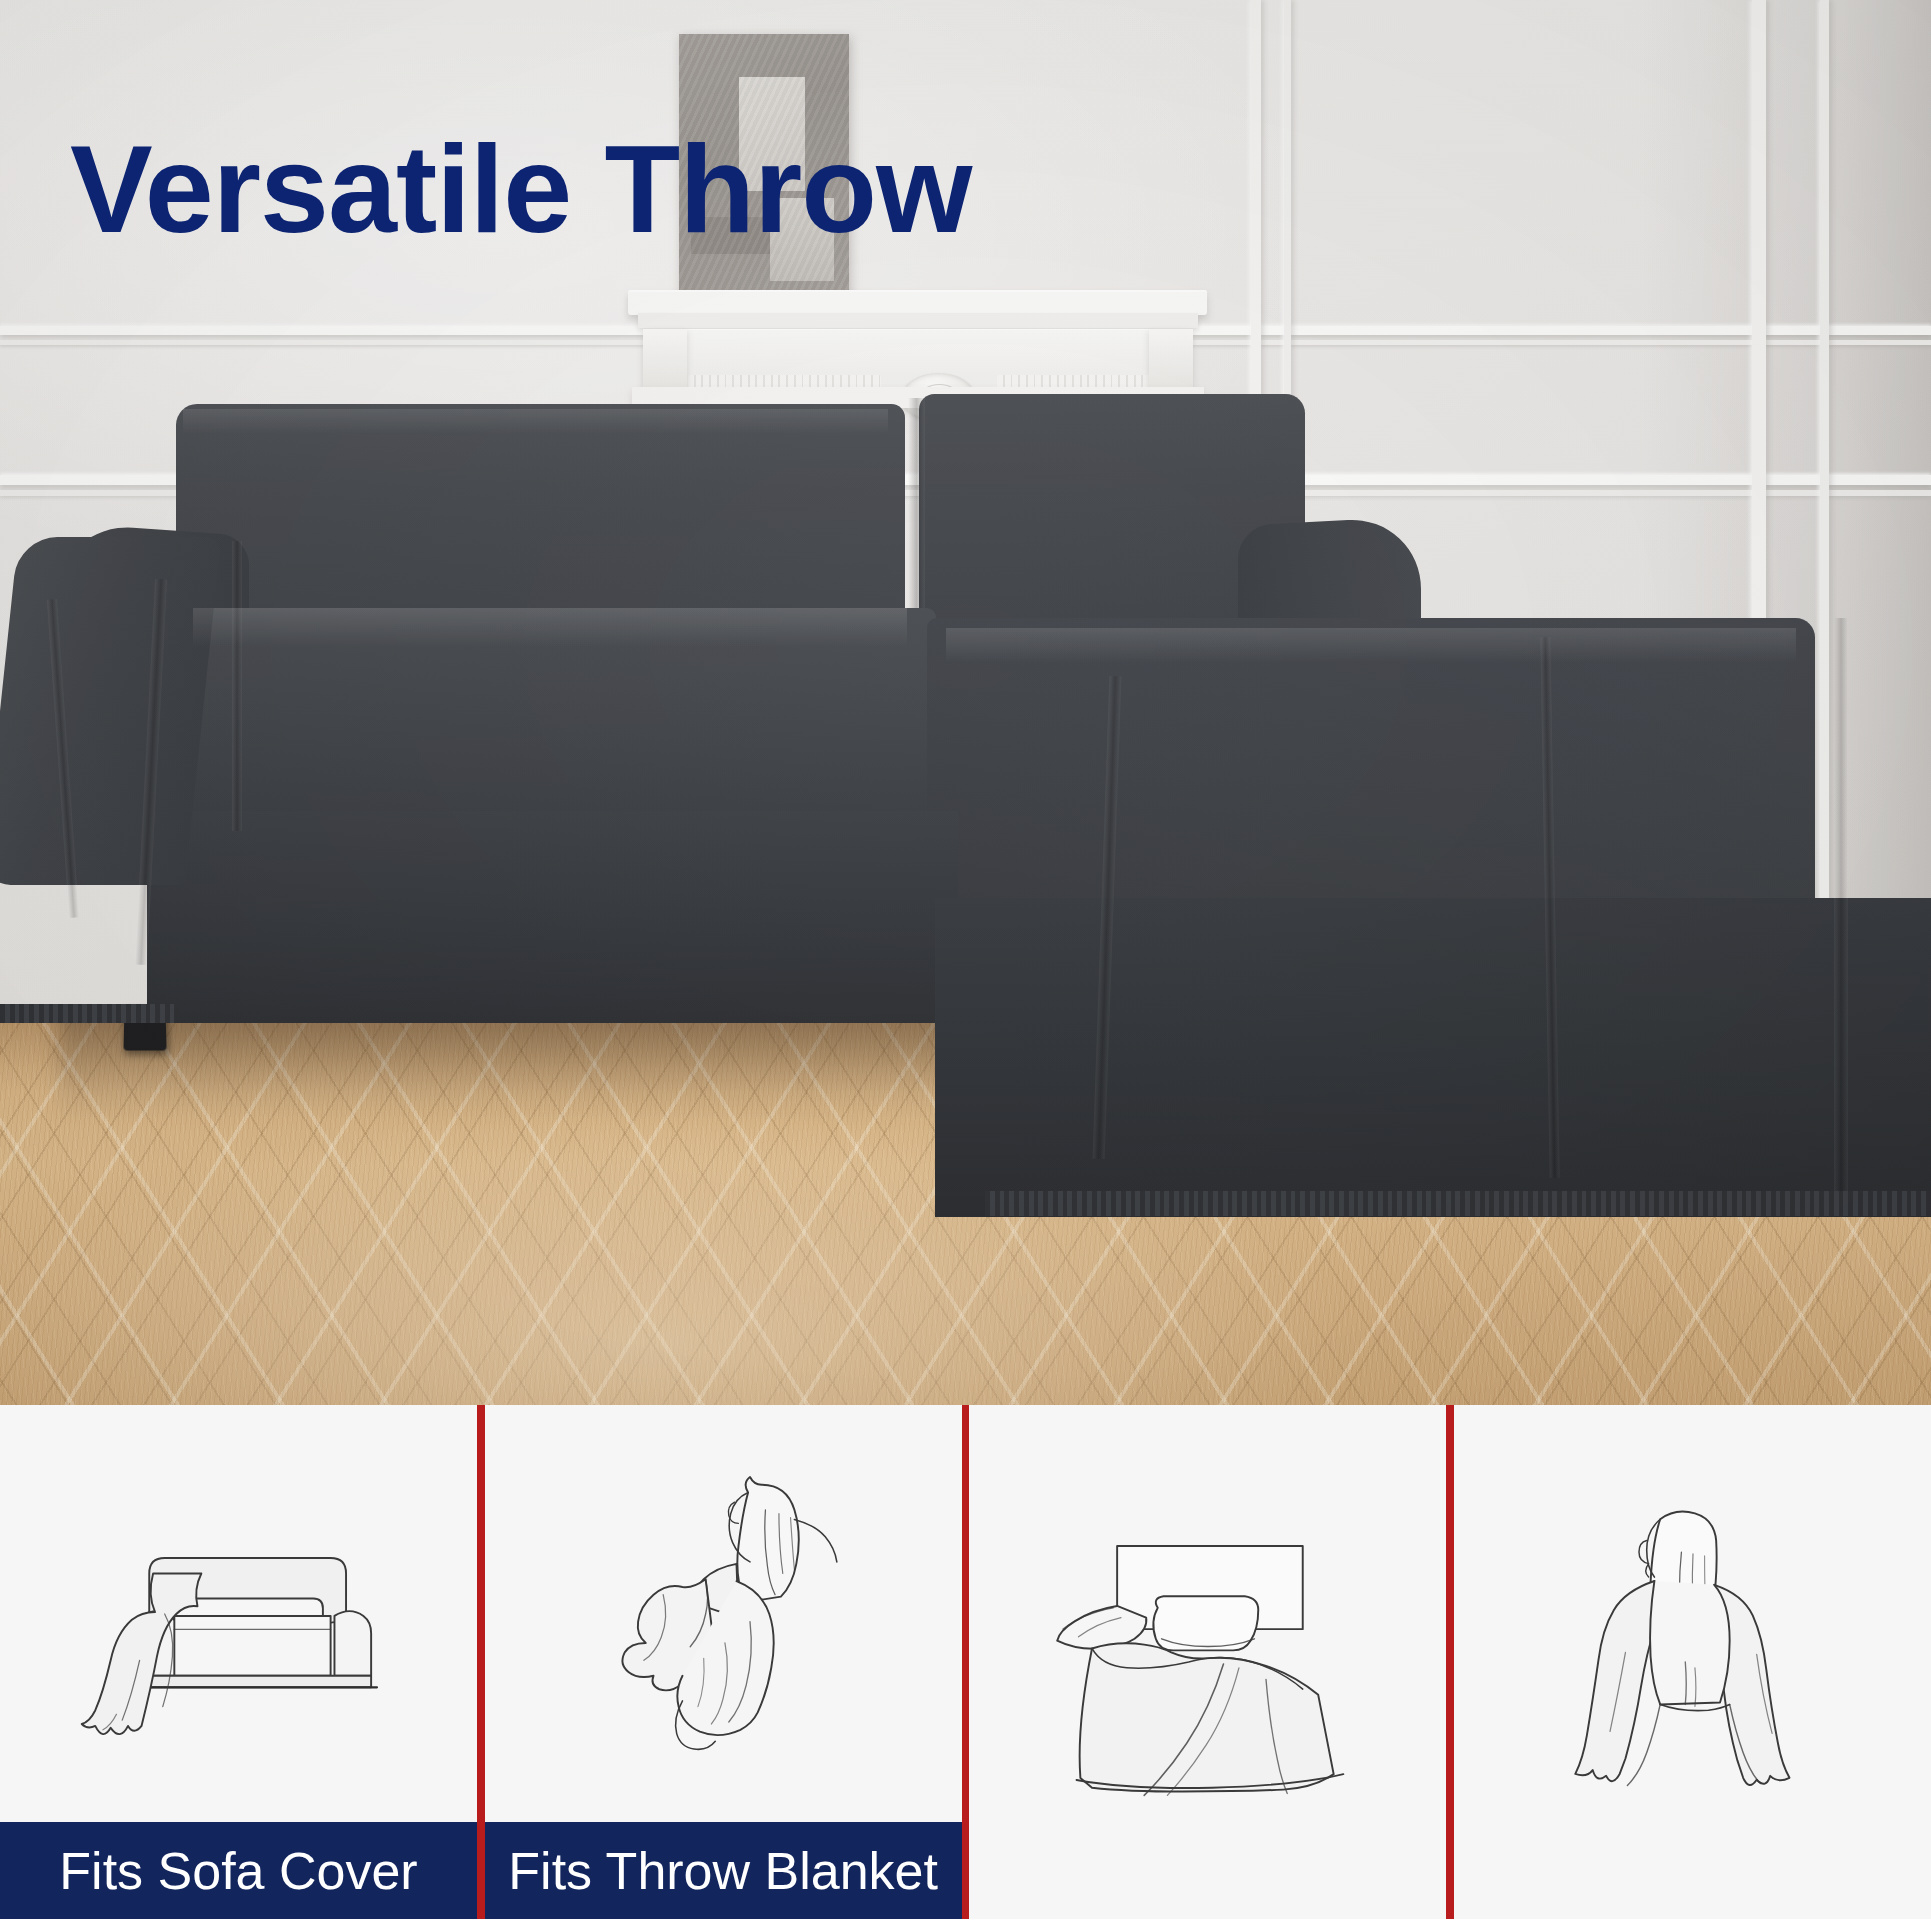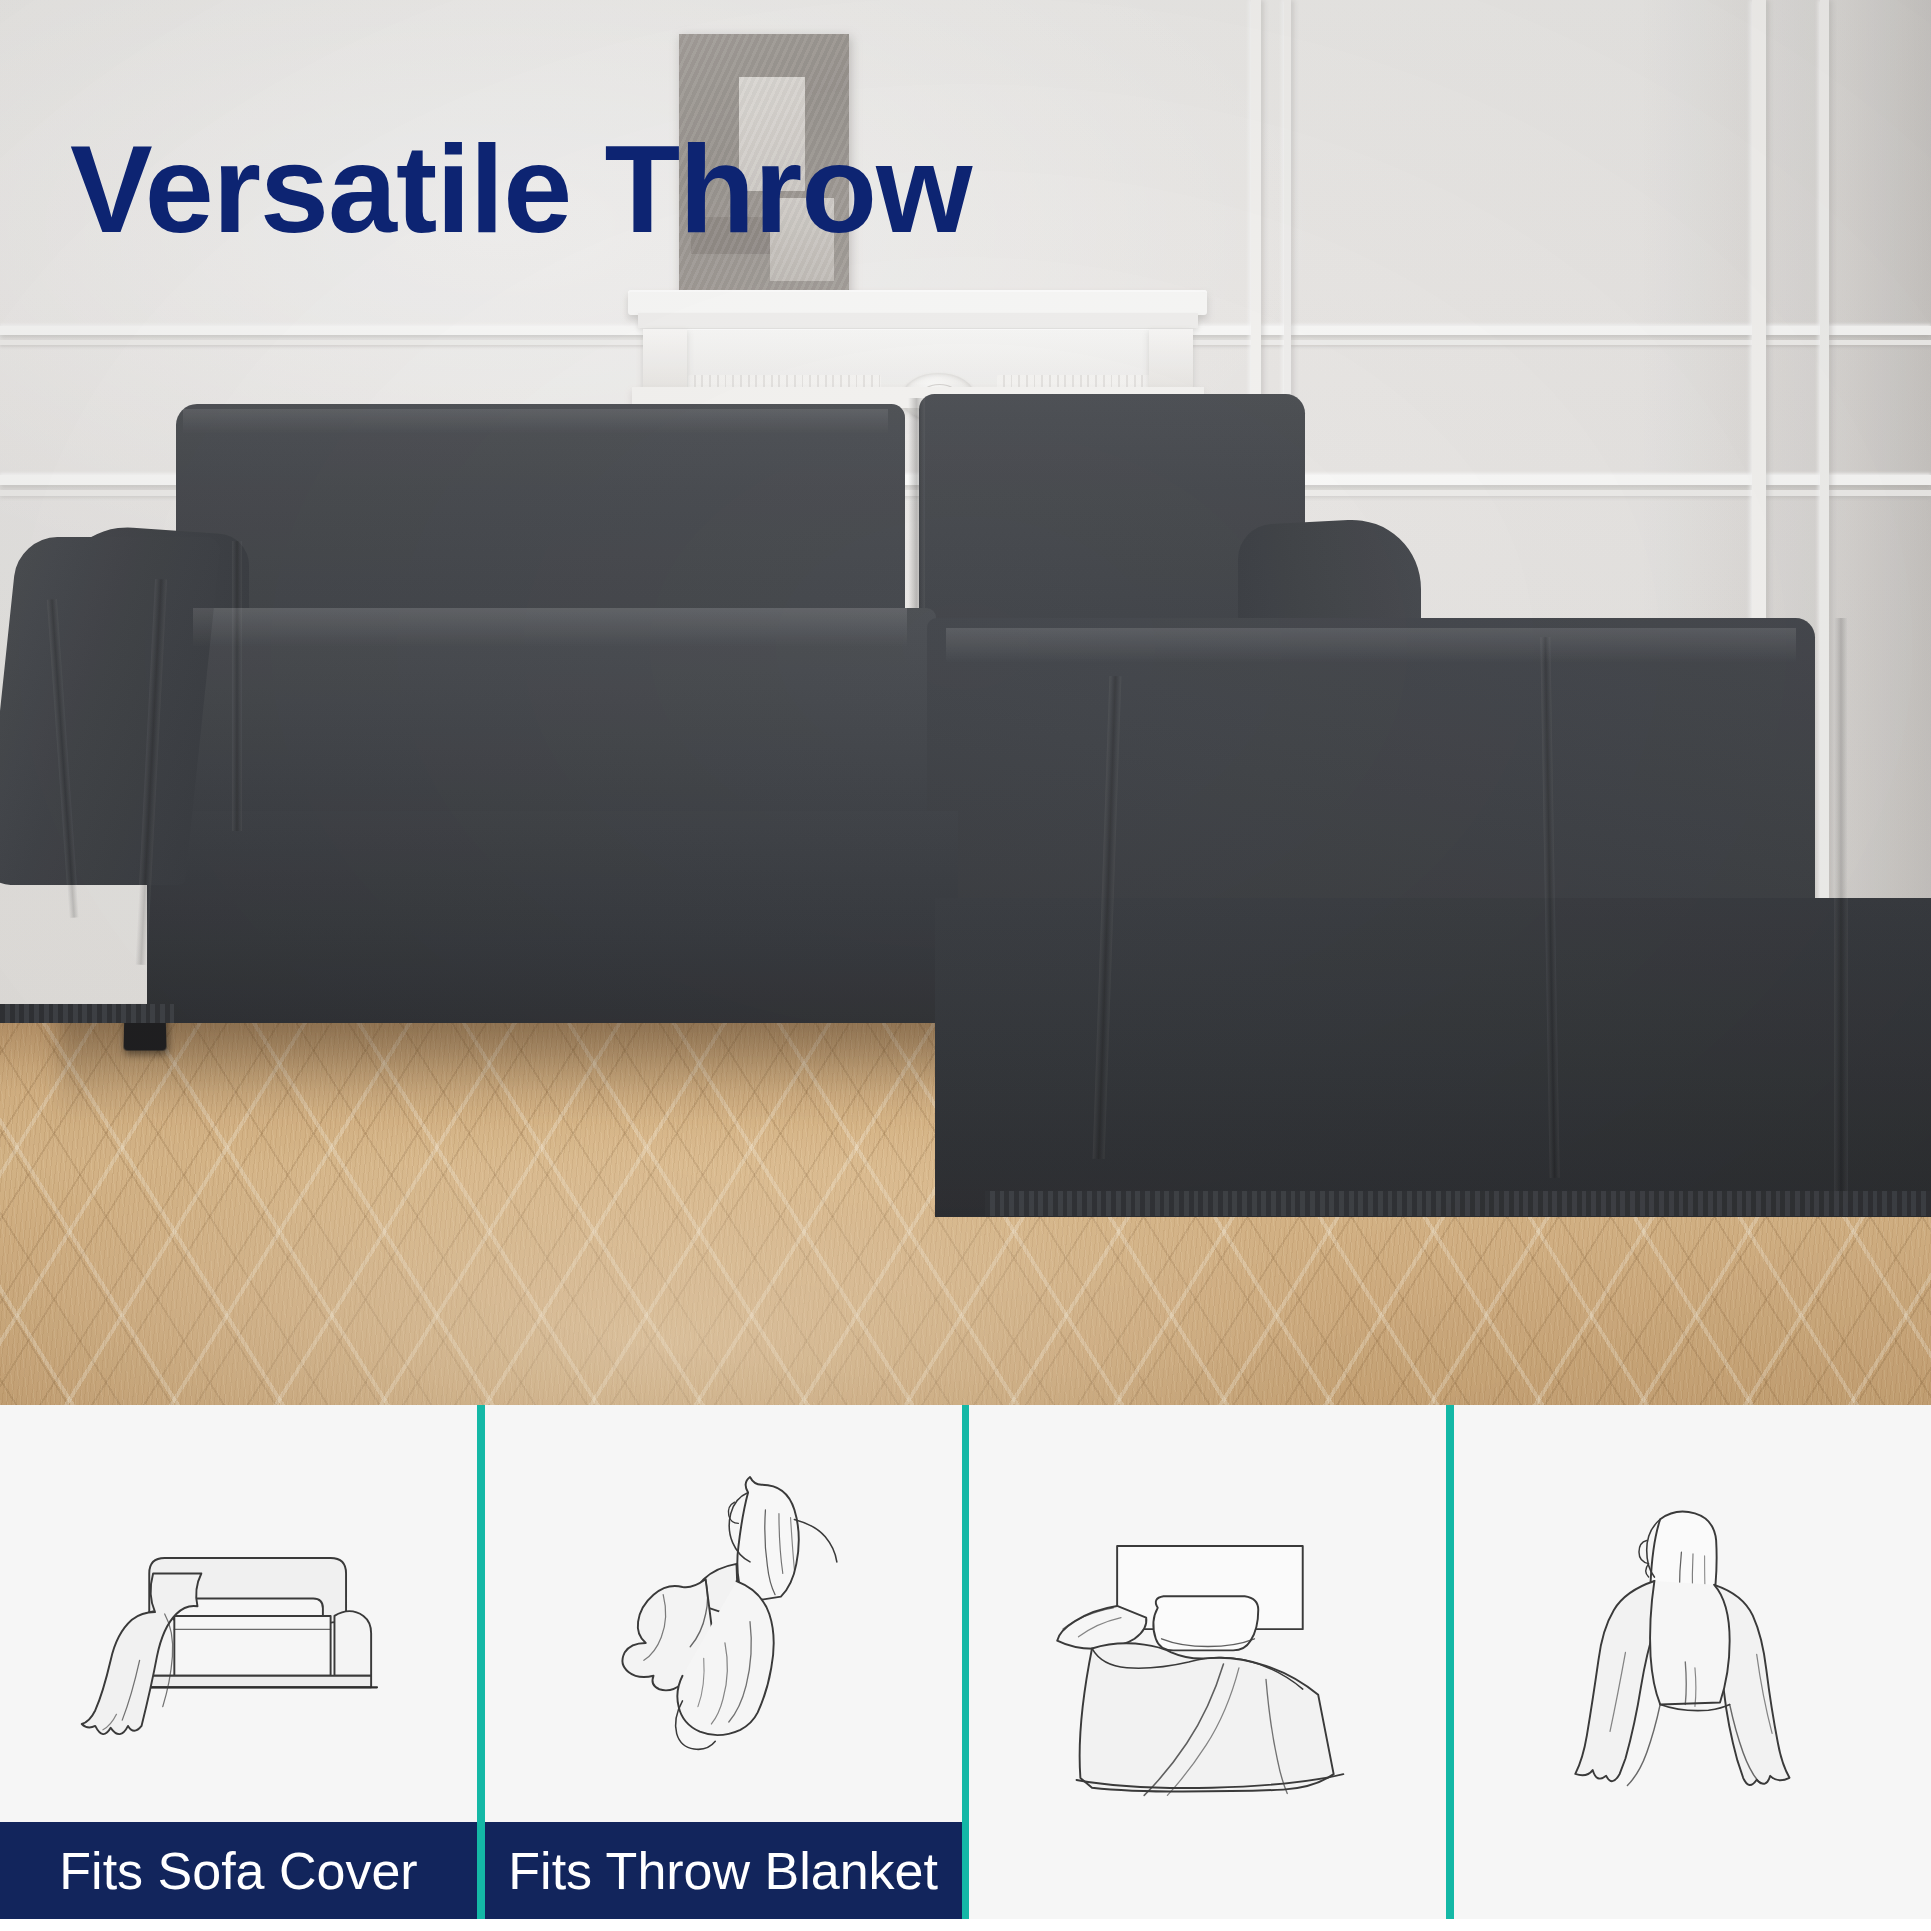--- a/index.html
+++ b/index.html
@@ -150,21 +150,21 @@
   
   .photo-tone{position:absolute;left:0;top:0;width:1931px;height:1405px;pointer-events:none;
     background:radial-gradient(ellipse 85% 80% at 50% 46%, rgba(255,255,255,.05), rgba(40,35,30,.10) 100%);}
 
   
   .title{position:absolute;left:70px;top:85px;
     font-size:124px;font-weight:bold;letter-spacing:-1px;color:#0d2472;
     line-height:1.04;white-space:nowrap;margin-top:40px;}
 
   
-  .strip{position:absolute;left:0;top:1405px;width:1931px;height:514px;background:#14b8a6;
+  .strip{position:absolute;left:0;top:1405px;width:1931px;height:514px;background:#b91c1c;
     display:flex;gap:7.7px;}
   .panel{position:relative;flex:1;display:flex;flex-direction:column;background:#f6f6f6;}
   .panel-art{position:relative;flex:1;overflow:hidden;background:#f6f6f6;}
   .panel-art svg{position:absolute;left:50%;top:50%;transform:translate(-50%,-50%);}
   .panel-label{height:97px;background:#12255c;color:#ffffff;
     display:flex;align-items:center;justify-content:center;
     font-size:52px;font-weight:normal;letter-spacing:0px;white-space:nowrap;}
 </style>
 </head>
 <body>

